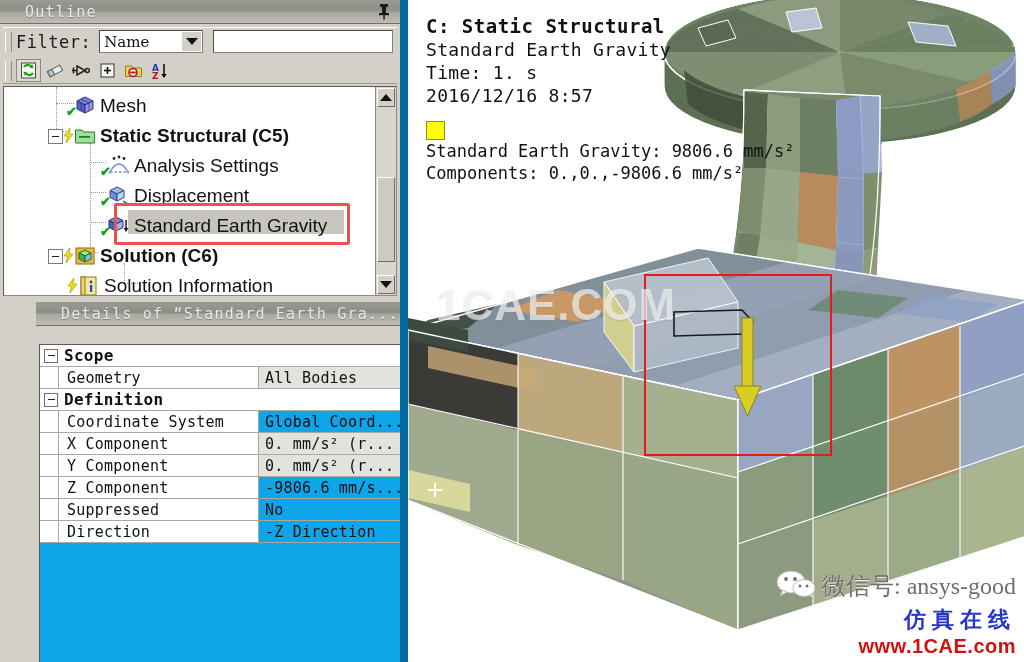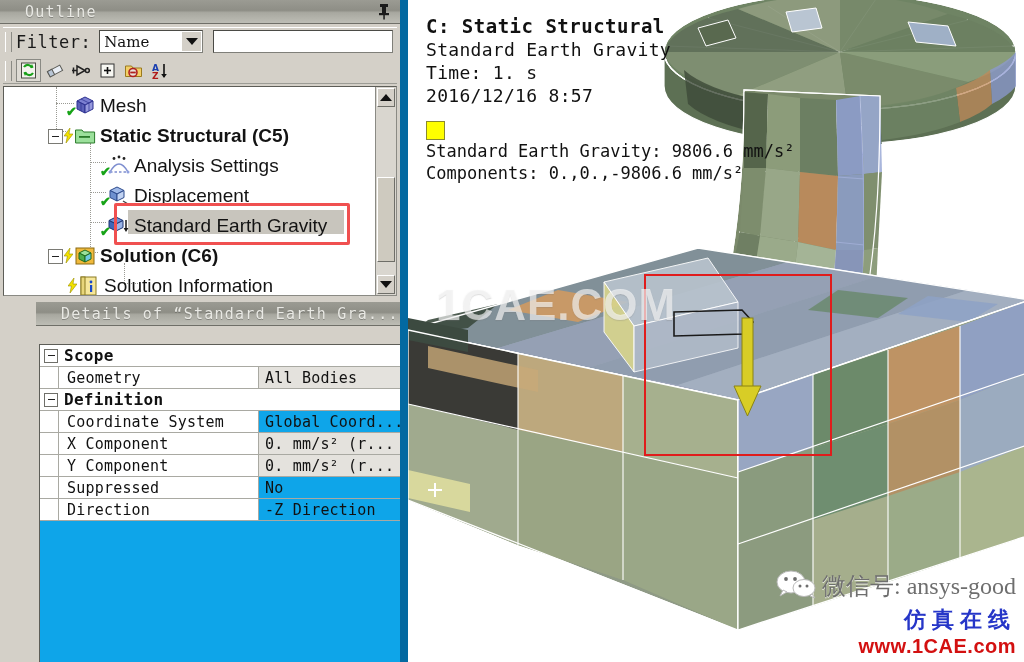--- a/index.html
+++ b/index.html
@@ -472,20 +472,25 @@
           <span class="dcell-k">X Component</span>
           <span class="dcell-v shaded">0.  mm/s²   (r...</span>
         </div>
 
         <div class="drow">
           <span class="indent-left"></span>
           <span class="dcell-k">Y Component</span>
           <span class="dcell-v shaded">0.  mm/s²   (r...</span>
         </div>
 
+        <div class="drow">
+          <span class="indent-left"></span>
+          <span class="dcell-k">Z Component</span>
+          <span class="dcell-v">-9806.6 mm/s...</span>
+        </div>
 
         <div class="drow">
           <span class="indent-left"></span>
           <span class="dcell-k">Suppressed</span>
           <span class="dcell-v">No</span>
         </div>
 
         <div class="drow" style="border-bottom:1px solid #a9a9a2;">
           <span class="indent-left"></span>
           <span class="dcell-k">Direction</span>

